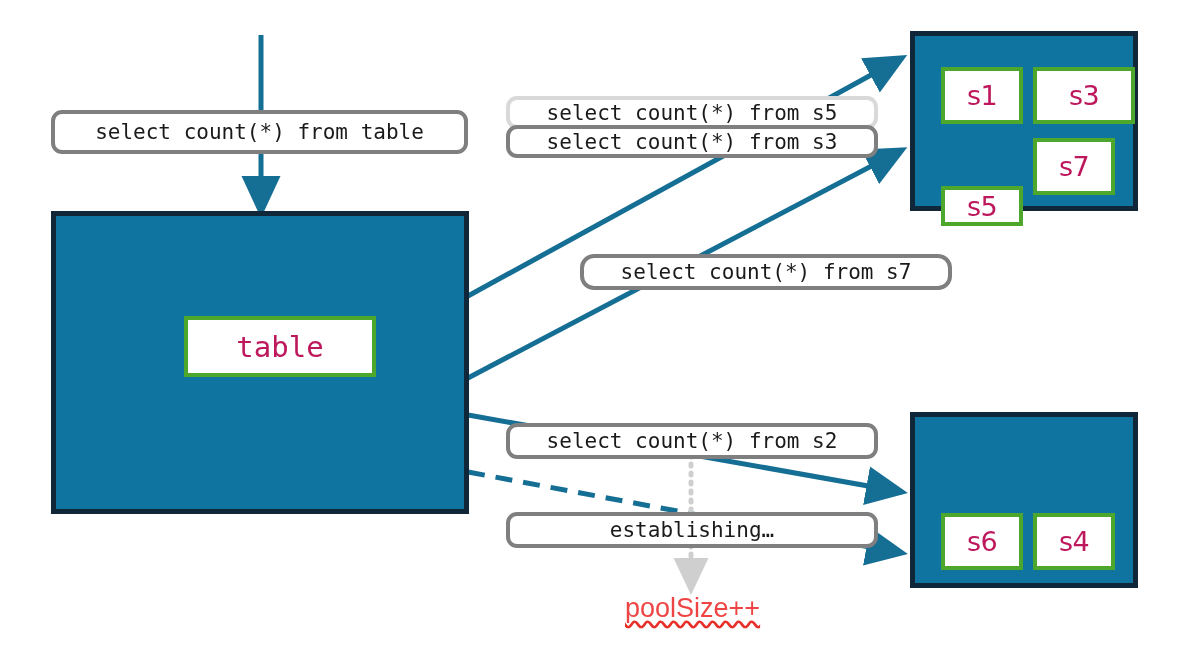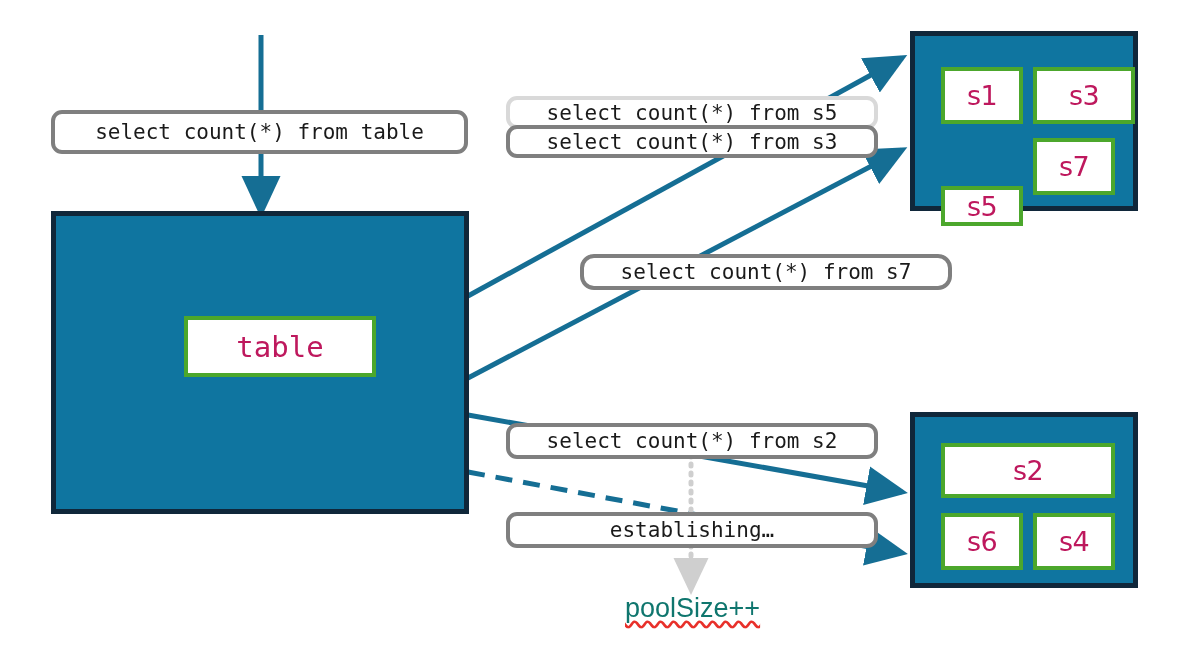--- a/index.html
+++ b/index.html
@@ -53,21 +53,21 @@
     white-space:nowrap;
     z-index:6;
   }
   .pill.light{border-color:#D9D9D9;z-index:5;}
 
   
   .annot{
     position:absolute;
     font-family:"Liberation Sans",sans-serif;
     font-size:27px;
-    color:#0f766e;
+    color:#ef4444;
     white-space:nowrap;
     z-index:4;
   }
   .annot .sp{
     text-decoration:underline wavy #E8302A;
     text-decoration-skip-ink:none;
     text-underline-offset:3px;
   }
 </style>
 </head>
@@ -106,21 +106,20 @@
   </div>
 
   <div class="pool" style="left:910px;top:31px;width:228px;height:180px;">
     <div class="cell" style="left:26px;top:31px;width:82px;height:57px;">s1</div>
     <div class="cell" style="left:118px;top:31px;width:102px;height:57px;">s3</div>
     <div class="cell" style="left:26px;top:102px;width:82px;height:40px;margin-top:48px;">s5</div>
     <div class="cell" style="left:118px;top:102px;width:82px;height:57px;">s7</div>
   </div>
 
   <div class="pool" style="left:910px;top:412px;width:228px;height:176px;">
-    <div class="cell" style="left:26px;top:26px;width:174px;height:55px;">s2</div>
     <div class="cell" style="left:26px;top:96px;width:82px;height:57px;">s6</div>
     <div class="cell" style="left:118px;top:96px;width:82px;height:57px;">s4</div>
   </div>
 
   <div class="pill" style="left:51px;top:110px;width:417px;height:44px;">select count(*) from table</div>
 
   <div class="pill light" style="left:506px;top:96px;width:372px;height:33px;">select count(*) from s5</div>
 
   <div class="pill" style="left:506px;top:125px;width:372px;height:33px;">select count(*) from s3</div>
 

